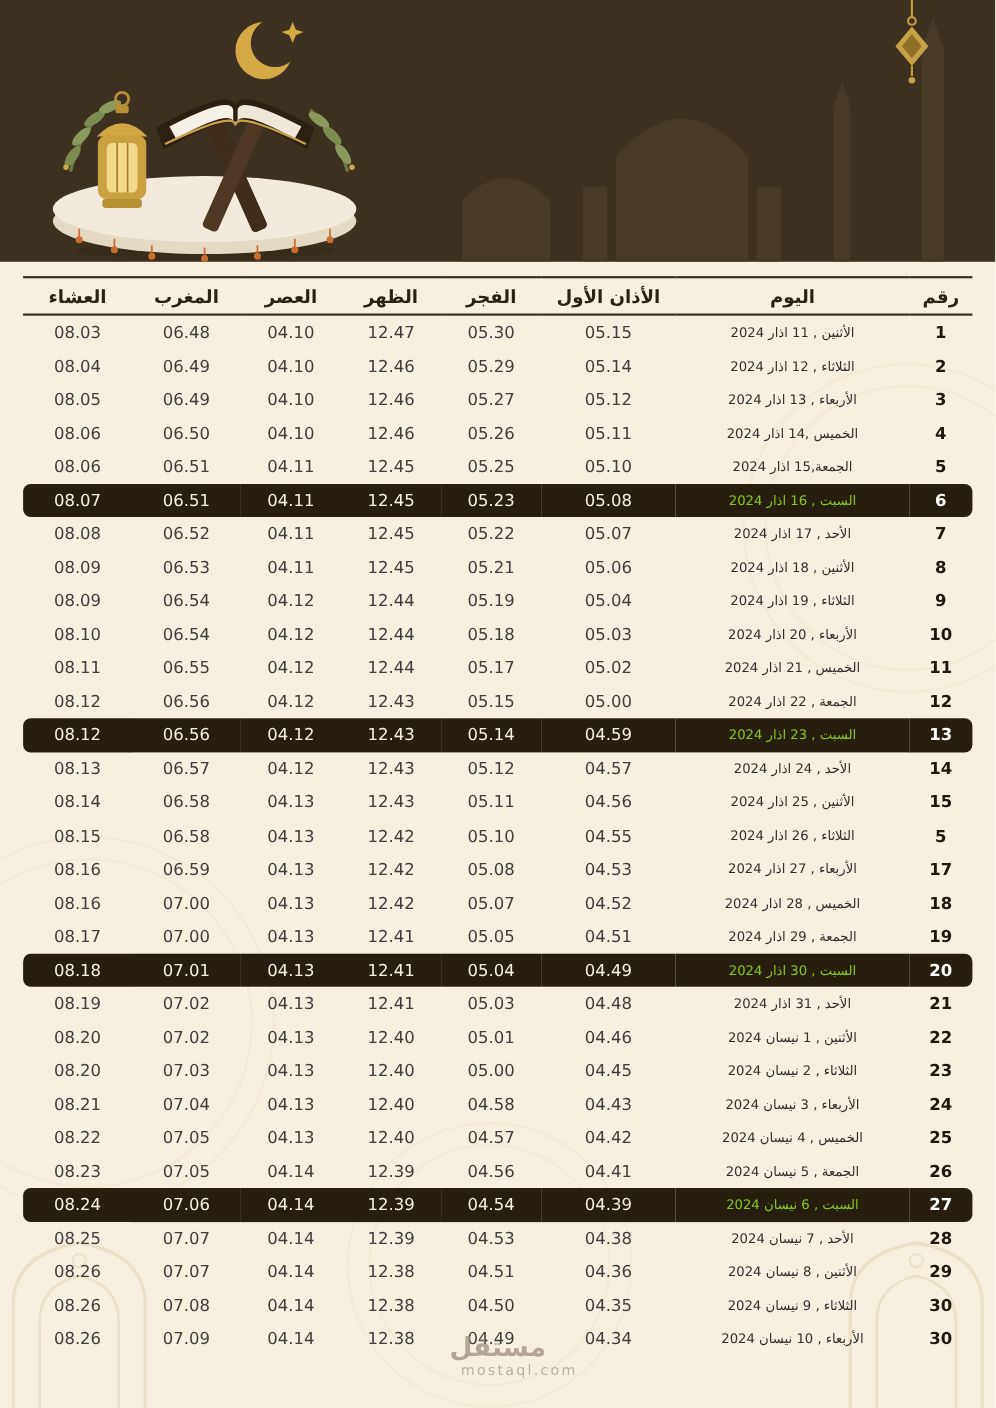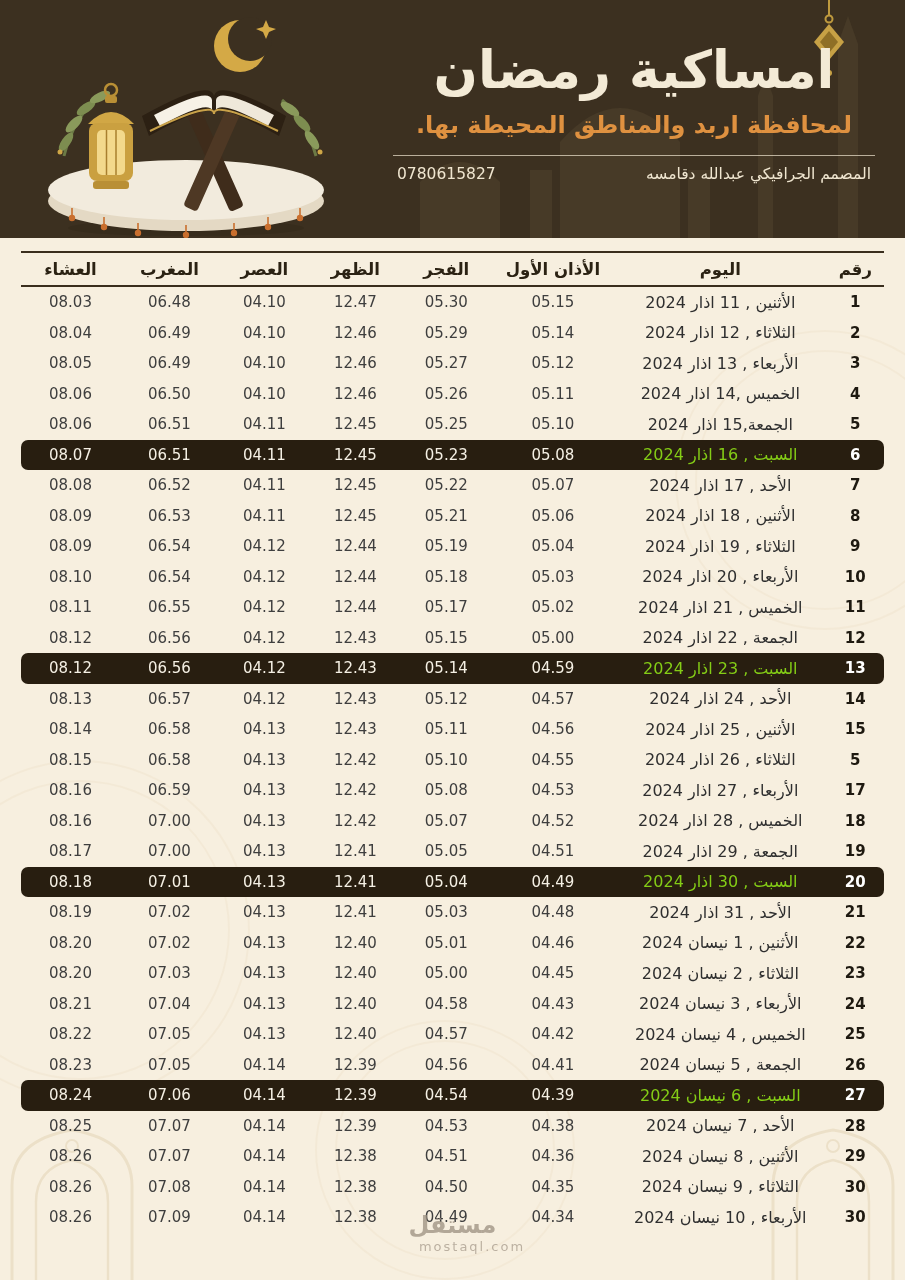--- a/index.html
+++ b/index.html
@@ -26,21 +26,21 @@
   thead th:nth-child(1){ width:58px; }
   thead th:nth-child(2){ width:216px; }
   thead th:nth-child(3){ width:124px; }
   thead th:nth-child(4){ width:92px; }
   thead th:nth-child(5){ width:92px; }
   thead th:nth-child(6){ width:92px; }
   thead th:nth-child(7){ width:100px; }
   thead th:nth-child(8){ width:100px; }
   tbody td { height:30.5px; padding:0 3px; text-align:center; font-size:15px; color:#3e3e3e; }
   tbody td:nth-child(1){ font-weight:bold; color:#1e1910; }
-  tbody td:nth-child(2){ font-size:16px; color:#2f2f2f;margin-top:16px; }
+  tbody td:nth-child(2){ font-size:12px; color:#2f2f2f;margin-top:16px; }
   tbody tr.hl td { background:#281e10; color:#f5f0e4; }
   tbody tr.hl td:nth-child(1){ color:#ffffff; border-radius:0 7px 7px 0; }
   tbody tr.hl td:nth-child(2){ color:#84cc16; }
   tbody tr.hl td:nth-child(8){ border-radius:7px 0 0 7px; }
 
   
   .bg-circle { position:absolute; border:2px solid #c9a269; border-radius:50%; opacity:0.07; z-index:1; pointer-events:none; }
   .bg-circle::after { content:""; position:absolute; inset:18px; border:2px solid #c9a269; border-radius:50%; }
   .c1 { width:300px; height:300px; right:-70px; top:330px; }
   .c2 { width:340px; height:340px; left:-90px; top:760px; }
@@ -143,29 +143,20 @@
         <rect x="91" y="92" width="12" height="7" rx="2" fill="#b98f35"></rect>
         <path d="M74 120 Q97 96 120 120 Z" fill="#d1a745"></path>
         <rect x="75" y="119" width="44" height="58" rx="8" fill="#caa040"></rect>
         <rect x="83" y="126" width="28" height="45" rx="5" fill="#f3d98c"></rect>
         <line x1="92.5" y1="126" x2="92.5" y2="171" stroke="#a87f2e" stroke-width="1.5"></line>
         <line x1="102" y1="126" x2="102" y2="171" stroke="#a87f2e" stroke-width="1.5"></line>
         <rect x="79" y="177" width="36" height="8" rx="3" fill="#b98f35"></rect>
       </g>
     </svg>
 
-    <div class="title-block">
-      <h1 class="title">امساكية رمضان</h1>
-      <div class="subtitle">لمحافظة اربد والمناطق المحيطة بها.</div>
-      <div class="divider"></div>
-      <div class="credits">
-        <span>المصمم الجرافيكي عبدالله دقامسه</span>
-        <span>0780615827</span>
-      </div>
-    </div>
   </header>
 
   <main class="table-area">
     <table>
       <thead>
         <tr id="head-row">
             <th>رقم</th>
             <th>اليوم</th>
             <th>الأذان الأول</th>
             <th>الفجر</th>

